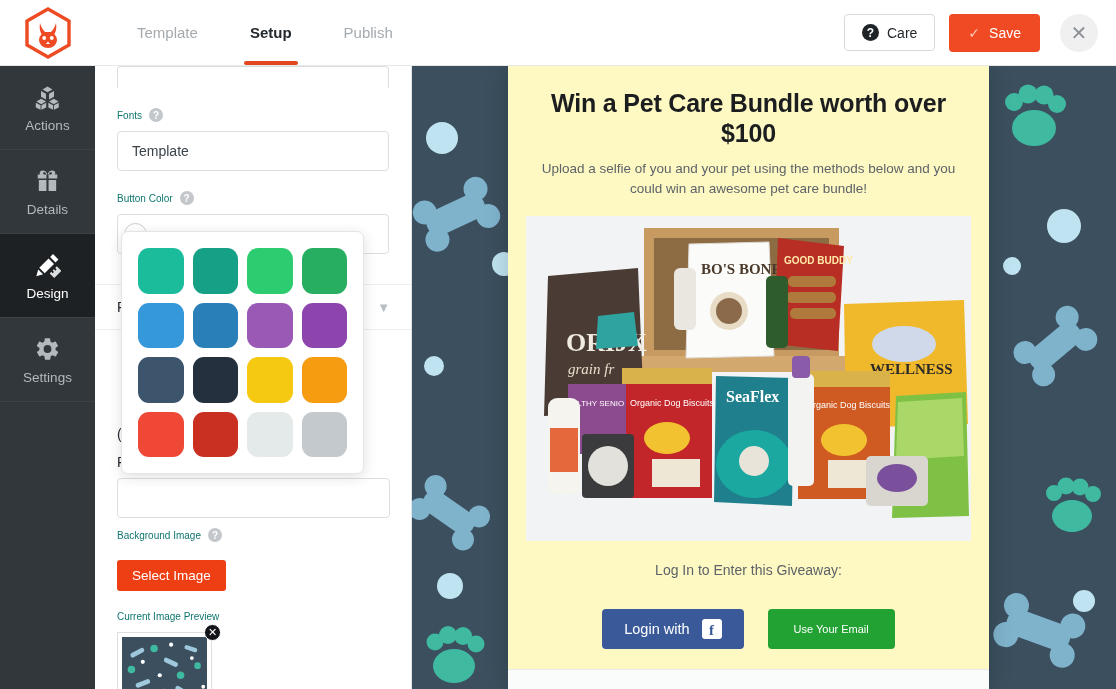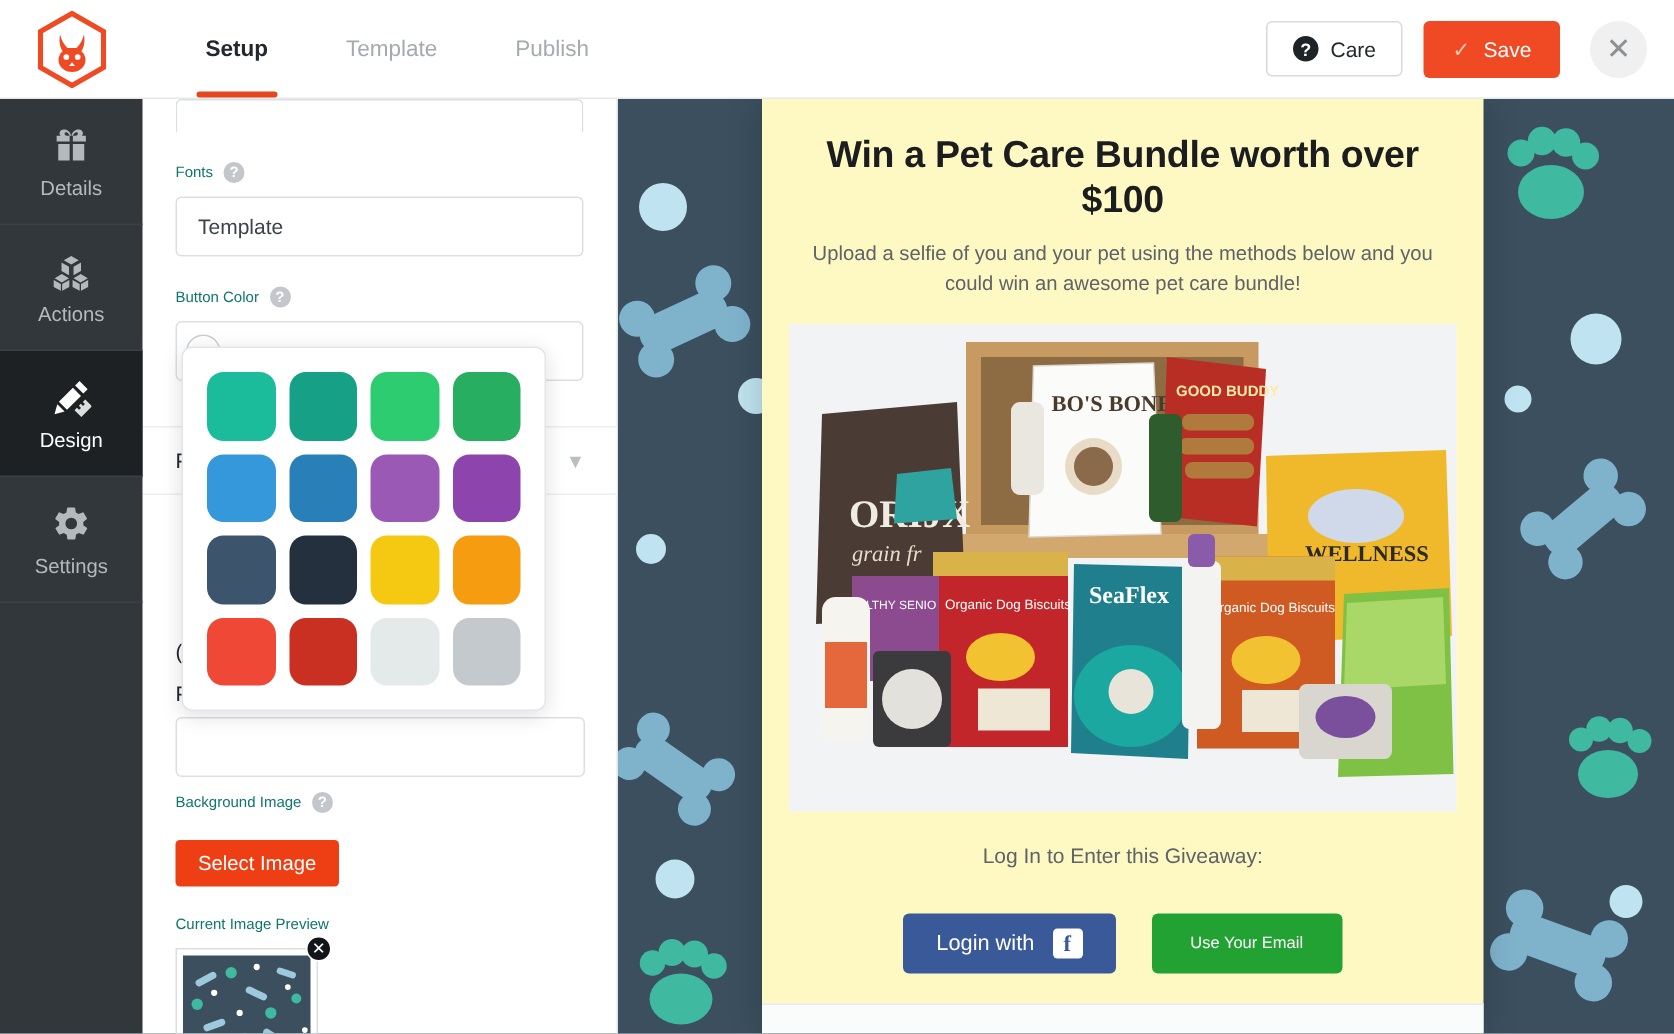--- a/index.html
+++ b/index.html
@@ -195,57 +195,57 @@
         <polygon points="25,2 46,14 46,38 25,50 4,38 4,14" fill="none" stroke="#ee4a23" stroke-width="3.4"></polygon>
         <path d="M17 16 C16 22 17.5 26 19.5 28 L30.5 28 C32.5 26 34 22 33 16 C32 20 30 23 28 25 L22 25 C20 23 18 20 17 16 Z" fill="#ee4a23"></path>
         <ellipse cx="25" cy="33" rx="9" ry="8" fill="#ee4a23"></ellipse>
         <circle cx="21.2" cy="31" r="1.9" fill="#fff"></circle>
         <circle cx="28.8" cy="31" r="1.9" fill="#fff"></circle>
         <path d="M25 34.5 L23 37 L27 37 Z" fill="#fff"></path>
       </svg>
     </div>
 
     <div class="tabs">
+      <div class="tab">Template</div>
       <div class="tab active">Setup</div>
-      <div class="tab">Template</div>
       <div class="tab">Publish</div>
     </div>
 
     <div class="topbar-right">
       <div class="btn-help">
         <span class="q-icon">?</span>
         <span>Care</span>
       </div>
       <div class="btn-save">
         <span class="check-icon">✓</span>
         <span>Save</span>
       </div>
       <div class="btn-close">
         <span>✕</span>
       </div>
     </div>
   </div>
 
   <div class="sidebar">
+    <div class="side-item">
+      <span class="ico">
+        <svg width="27" height="26" viewBox="0 0 24 24" fill="currentColor">
+          <path d="M12 2.4 16.6 5 12 7.7 7.4 5 12 2.4zM6 6.4v5.3l4.6 2.6V9L6 6.4zm12 0L13.4 9v5.3L18 11.7V6.4zM6.2 13.6 1.8 16.2l4.4 2.6 4.4-2.6-4.4-2.6zm11.6 0-4.4 2.6 4.4 2.6 4.4-2.6-4.4-2.6zM1.2 17.3v4.3l4.4 2.2v-4.1l-4.4-2.4zm9.6 0-4.4 2.4v4.1l4.4-2.2v-4.3zm2 0v4.3l4.4 2.2v-4.1l-4.4-2.4zm9.6 0-4.4 2.4v4.1l4.4-2.2v-4.3z"></path>
+        </svg>
+      </span>
+      <span class="lbl">Actions</span>
+    </div>
+
     <div class="side-item">
       <span class="ico">
         <svg width="27" height="26" viewBox="0 0 24 24" fill="currentColor">
           <path d="M7.5 2.2c-1.5 0-2.7 1-2.7 2.3 0 .6.2 1.1.6 1.5H3v3.6h8V6H9.4c-.8 0-1.5-.5-1.5-1.2S8.6 3.6 9.4 4c.7.3 1.2 1 1.6 2h.9C11.4 3.7 9.8 2.2 7.5 2.2zm9 0c-2.3 0-3.9 1.5-4.4 3.8h.9c.4-1 .9-1.7 1.6-2 .8-.4 1.5.1 1.5.8S15.4 6 14.6 6H13v3.6h8V6h-2.4c.4-.4.6-.9.6-1.5 0-1.3-1.2-2.3-2.7-2.3zM4 11v10.3h7V11H4zm9 0v10.3h7V11h-7z"></path>
         </svg>
       </span>
       <span class="lbl">Details</span>
-    </div>
-
-    <div class="side-item">
-      <span class="ico">
-        <svg width="27" height="26" viewBox="0 0 24 24" fill="currentColor">
-          <path d="M12 2.4 16.6 5 12 7.7 7.4 5 12 2.4zM6 6.4v5.3l4.6 2.6V9L6 6.4zm12 0L13.4 9v5.3L18 11.7V6.4zM6.2 13.6 1.8 16.2l4.4 2.6 4.4-2.6-4.4-2.6zm11.6 0-4.4 2.6 4.4 2.6 4.4-2.6-4.4-2.6zM1.2 17.3v4.3l4.4 2.2v-4.1l-4.4-2.4zm9.6 0-4.4 2.4v4.1l4.4-2.2v-4.3zm2 0v4.3l4.4 2.2v-4.1l-4.4-2.4zm9.6 0-4.4 2.4v4.1l4.4-2.2v-4.3z"></path>
-        </svg>
-      </span>
-      <span class="lbl">Actions</span>
     </div>
 
     <div class="side-item active">
       <span class="ico">
         <svg width="27" height="26" viewBox="0 0 24 24" fill="currentColor">
           <path d="M17.1 1.9 14.4 4.6l5 5 2.7-2.7-5-5zM13 6l-8.6 8.6 5 5L18 11l-5-5zM3.4 16.1 1.7 22.3l6.2-1.7-4.5-4.5z"></path>
           <path d="M20.6 13.2l-1.5 1.5 1.3 1.3-1.2 1.2-1.3-1.3-1.2 1.2 1.3 1.3-1.2 1.2-1.3-1.3-1.5 1.5 4.2 4.2 6.6-6.6-4.2-4.2z" opacity=".85"></path>
         </svg>
       </span>
       <span class="lbl">Design</span>

